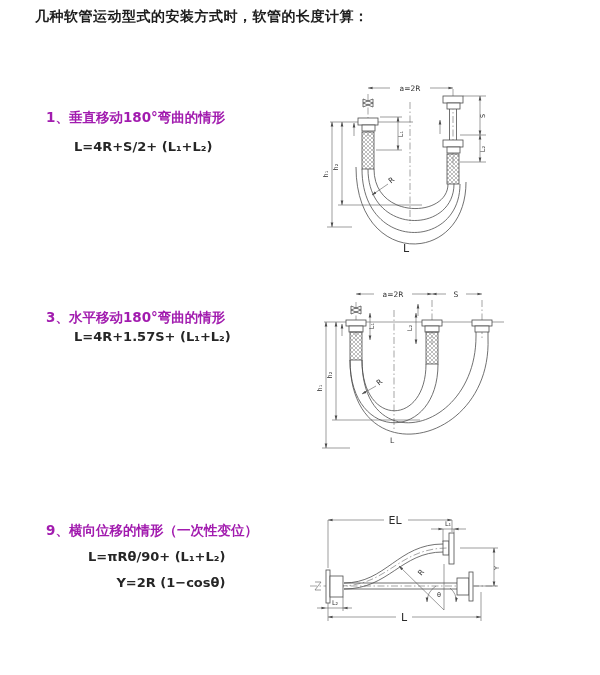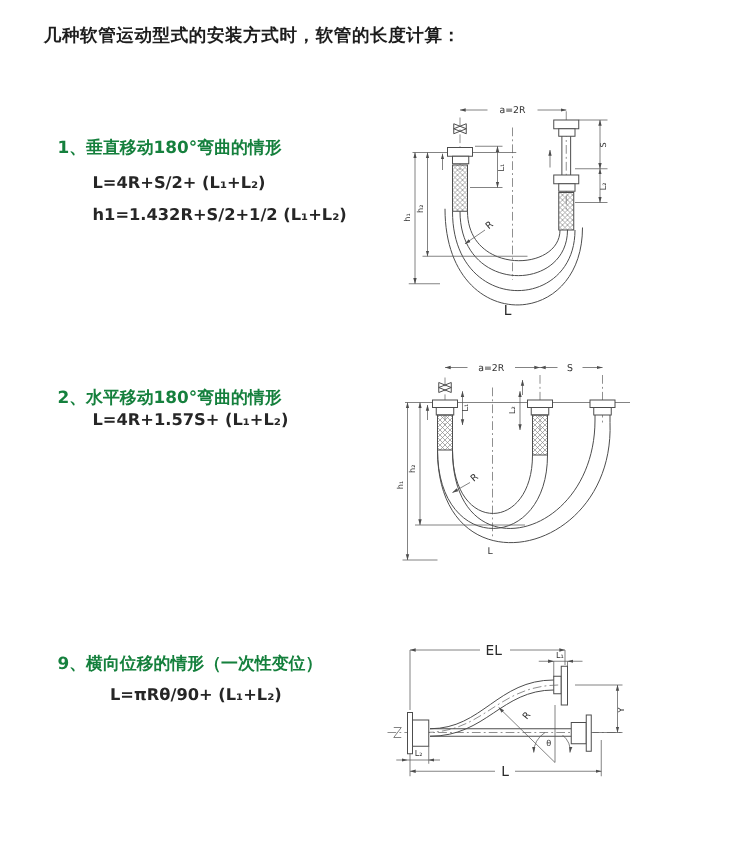--- a/index.html
+++ b/index.html
@@ -2,28 +2,28 @@
 <html><head>
 <meta charset="utf-8">
 <style>
   html,body{margin:0;padding:0;}
   body{
     width:600px;height:675px;background:#ffffff;position:relative;
     font-family:"DejaVu Sans","Liberation Sans",sans-serif;color:#222;
     overflow:hidden;
   }
   .doc-title{
-    position:absolute;left:35px;top:20px;font-size:14px;font-weight:bold;
+    position:absolute;left:35px;top:8px;font-size:14px;font-weight:bold;
     letter-spacing:0.5px;color:#1d1d1d;white-space:nowrap;text-align:right;
   }
   .section-heading{
-    position:absolute;font-size:13.5px;font-weight:bold;color:#15803d;white-space:nowrap;
+    position:absolute;font-size:13.5px;font-weight:bold;color:#a21caf;white-space:nowrap;
   }
   .formulas{
-    position:absolute;font-size:13px;font-weight:bold;color:#262626;
+    position:absolute;font-size:13px;font-weight:bold;color:#262626;text-align:right;
   }
   .formula-line{height:26px;line-height:26px;white-space:nowrap;}
   .dia{position:absolute;}
   
   .ln{stroke:#4d4d4d;stroke-width:0.8;fill:none;}
   .thin{stroke:#5a5a5a;stroke-width:0.6;fill:none;}
   .cl{stroke:#6a6a6a;stroke-width:0.6;fill:none;stroke-dasharray:7 2.5 1.5 2.5;}
   .fl{fill:#ffffff;stroke:#4d4d4d;stroke-width:0.8;}
   .hose{fill:url(#xh);stroke:#4d4d4d;stroke-width:0.8;}
   .lb{font-size:6.5px;fill:#333;font-family:"DejaVu Sans","Liberation Sans",sans-serif;}
@@ -31,31 +31,31 @@
   .lbl{font-size:11px;fill:#2a2a2a;font-family:"DejaVu Sans","Liberation Sans",sans-serif;}
 </style>
 </head>
 <body>
 
 <div class="doc-title">几种软管运动型式的安装方式时，软管的长度计算：</div>
 
 <div class="section-heading" style="left:46px;top:109px">1、垂直移动180°弯曲的情形</div>
 <div class="formulas" style="left:74px;top:134px">
   <div class="formula-line">L=4R+S/2+ (L₁+L₂)</div>
-  <div class="formula-line">h1=1.432R+S/2+1/2 (L₁+L₂)</div>
 </div>
 
-<div class="section-heading" style="left:46px;top:309px">2、水平移动180°弯曲的情形</div>
+<div class="section-heading" style="left:46px;top:309px">3、水平移动180°弯曲的情形</div>
 <div class="formulas" style="left:74px;top:324px">
   <div class="formula-line">L=4R+1.57S+ (L₁+L₂)</div>
 </div>
 
 <div class="section-heading" style="left:46px;top:522px">9、横向位移的情形（一次性变位）</div>
 <div class="formulas" style="left:88px;top:544px">
   <div class="formula-line">L=πRθ/90+ (L₁+L₂)</div>
+  <div class="formula-line">Y=2R (1−cosθ)</div>
 </div>
 
 <svg class="dia" style="left:310px;top:72px" width="290" height="200" viewBox="0 0 290 200">
   <defs>
     <marker id="ah" viewBox="0 0 10 10" refX="9.5" refY="5" markerWidth="8" markerHeight="8" orient="auto-start-reverse">
       <path d="M0,2.2 L10,5 L0,7.8 Z" fill="#4d4d4d"></path>
     </marker>
     <pattern id="xh" width="4" height="4" patternUnits="userSpaceOnUse">
       <path d="M0,4 L4,0 M0,0 L4,4" stroke="#888" stroke-width="0.55"></path>
     </pattern>

